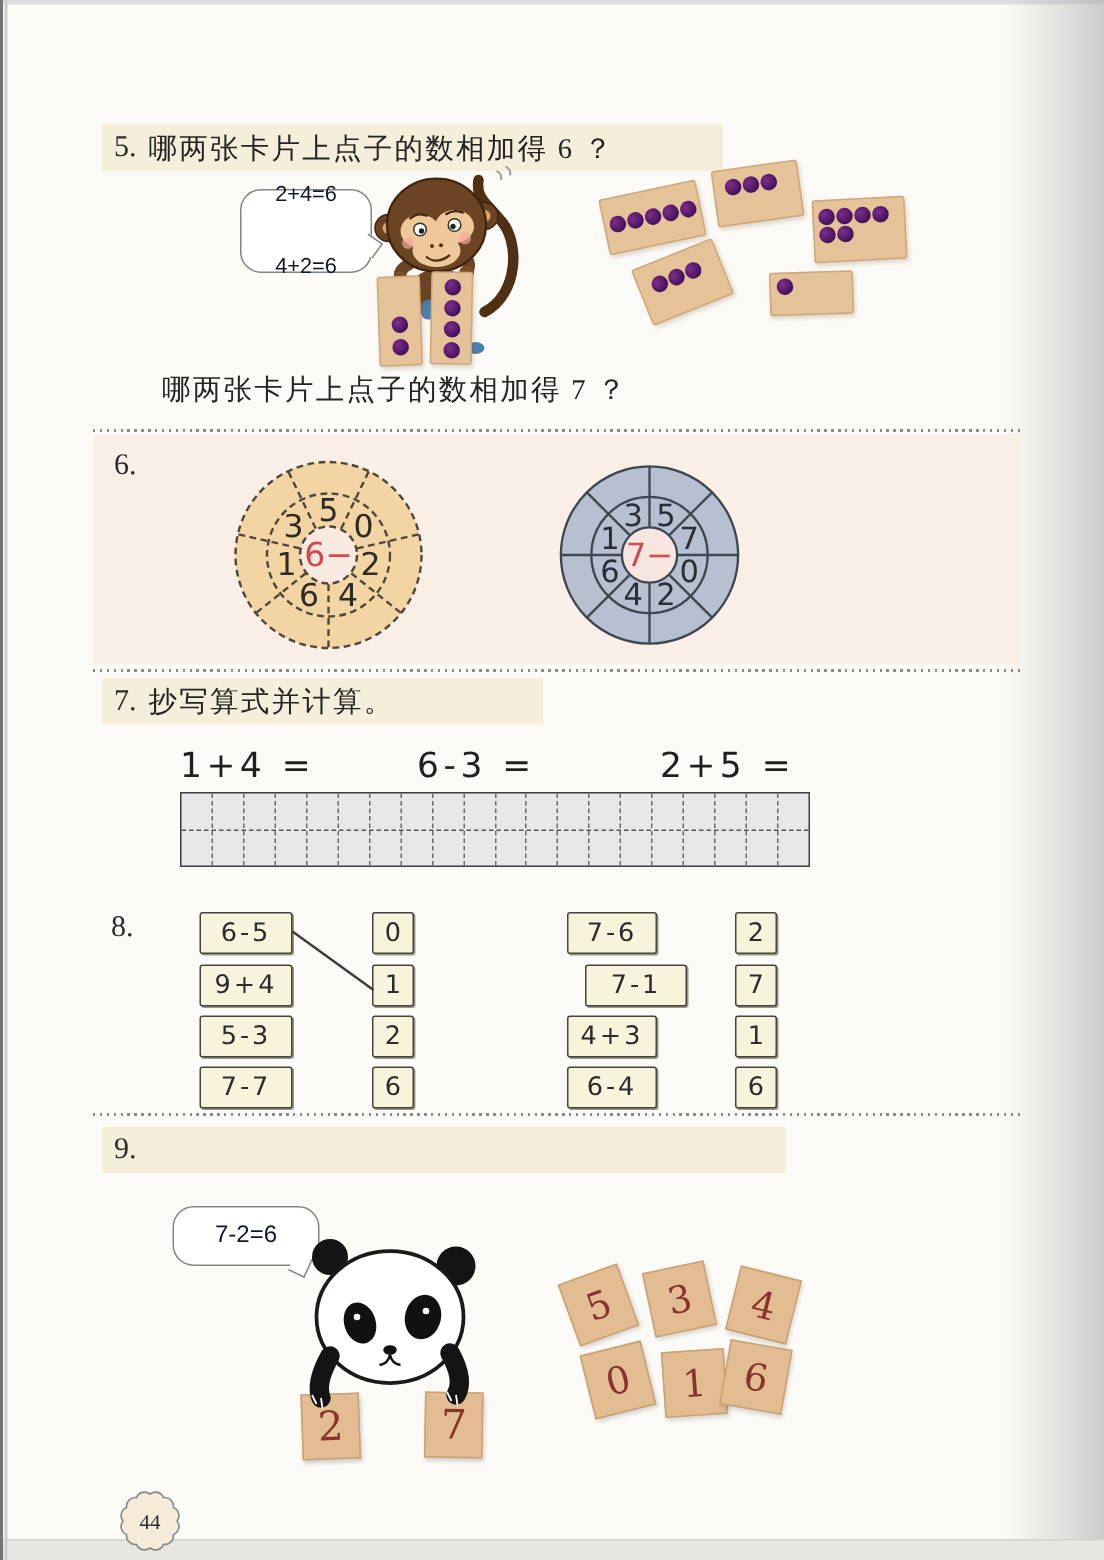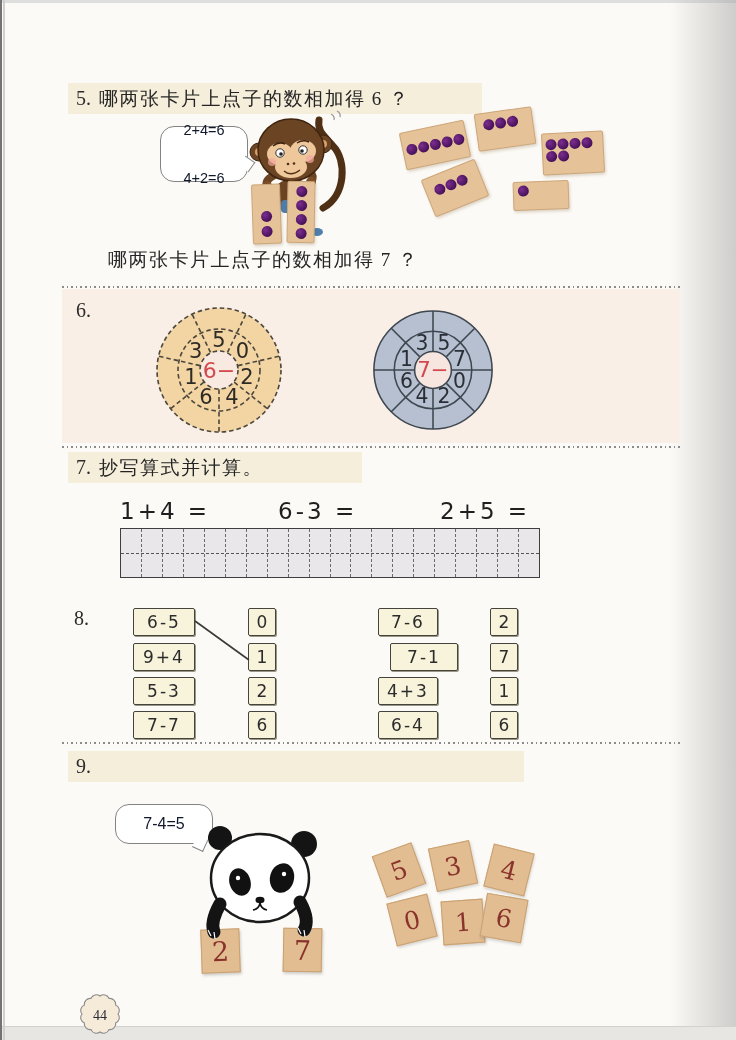--- a/index.html
+++ b/index.html
@@ -304,21 +304,21 @@
   <div class="abox" style="left:490px;top:677px;">1</div>
   <div class="abox" style="left:490px;top:711px;">6</div>
 
   <div class="divider" style="top:742px;"></div>
 
   <div class="title-strip" style="left:68px;top:751px;width:456px;">
     <span class="qnum">9.</span>
   </div>
 
   <div class="bubble bubble9">
-    <div>7-4=5</div>
+    <div>7-2=6</div>
     <span class="tail"></span>
   </div>
 
   <div class="hcard" style="left:201px;top:929px;transform:rotate(-2deg);">2</div>
   <div class="hcard" style="left:283px;top:928px;transform:rotate(1deg);">7</div>
 
   <svg class="panda" viewBox="0 0 145 118">
     <g>
       <circle cx="32" cy="12" r="12" fill="#141414"></circle>
       <circle cx="116" cy="18" r="13" fill="#141414"></circle>

